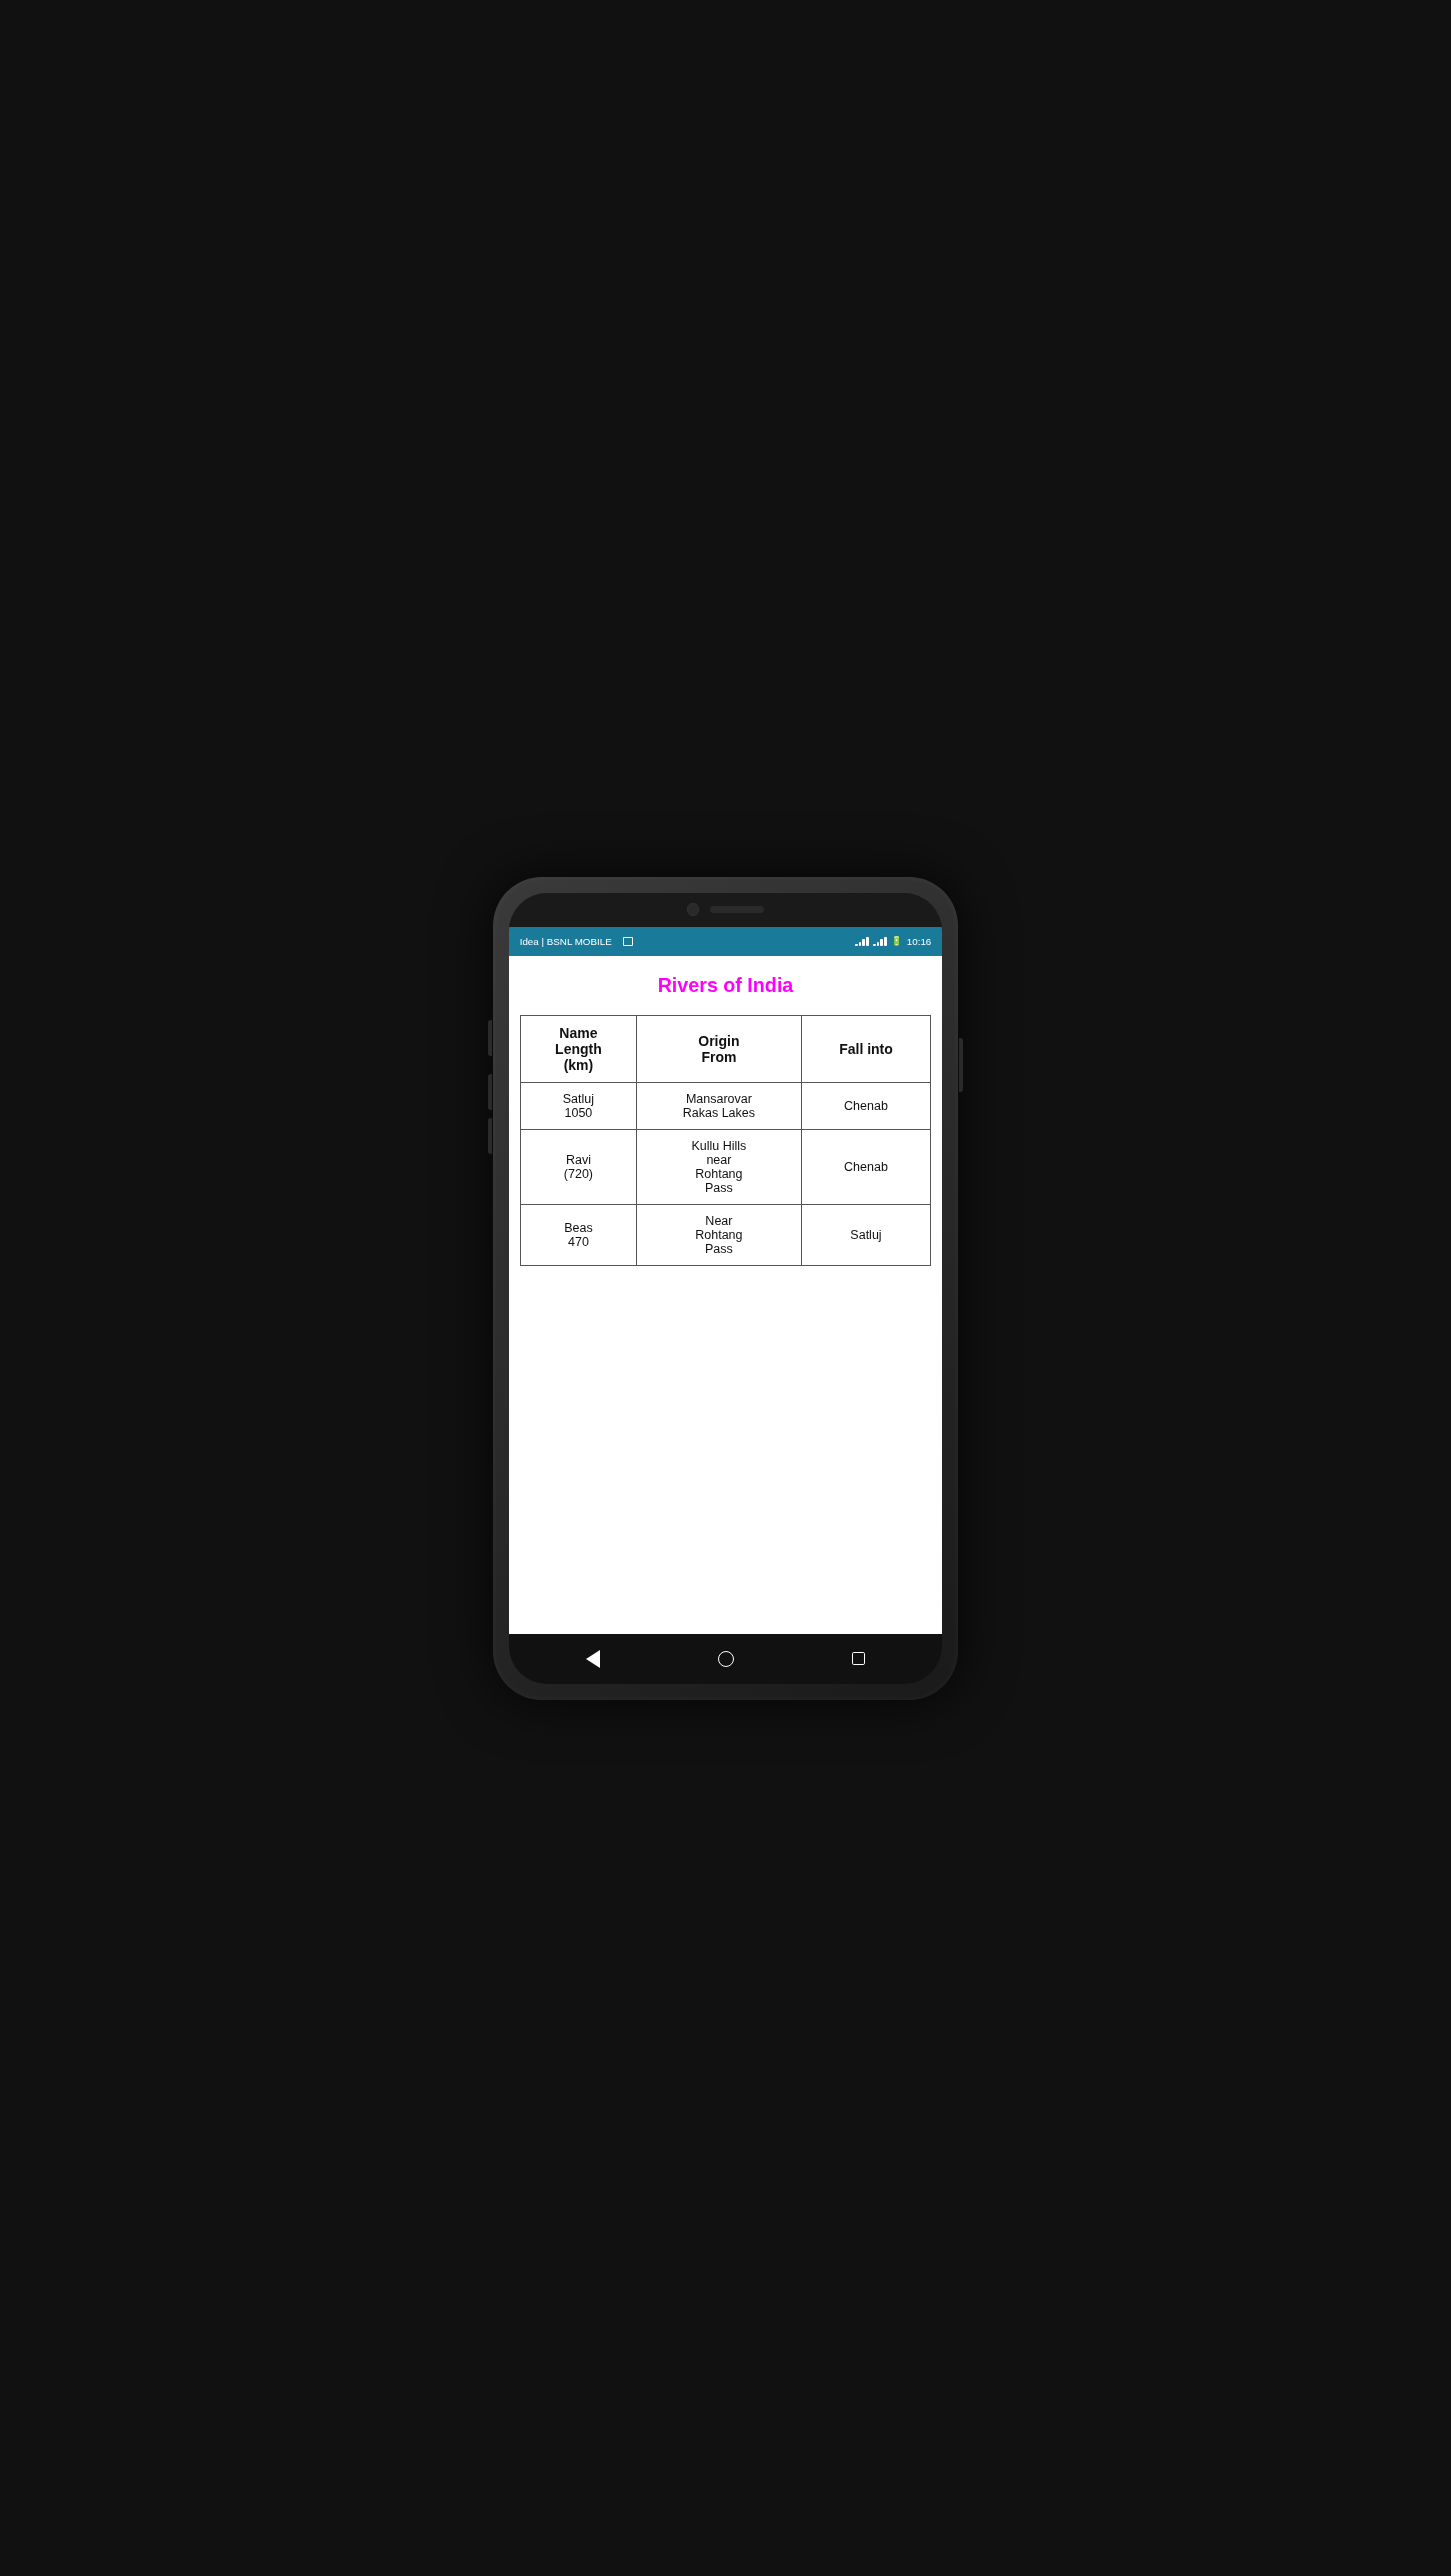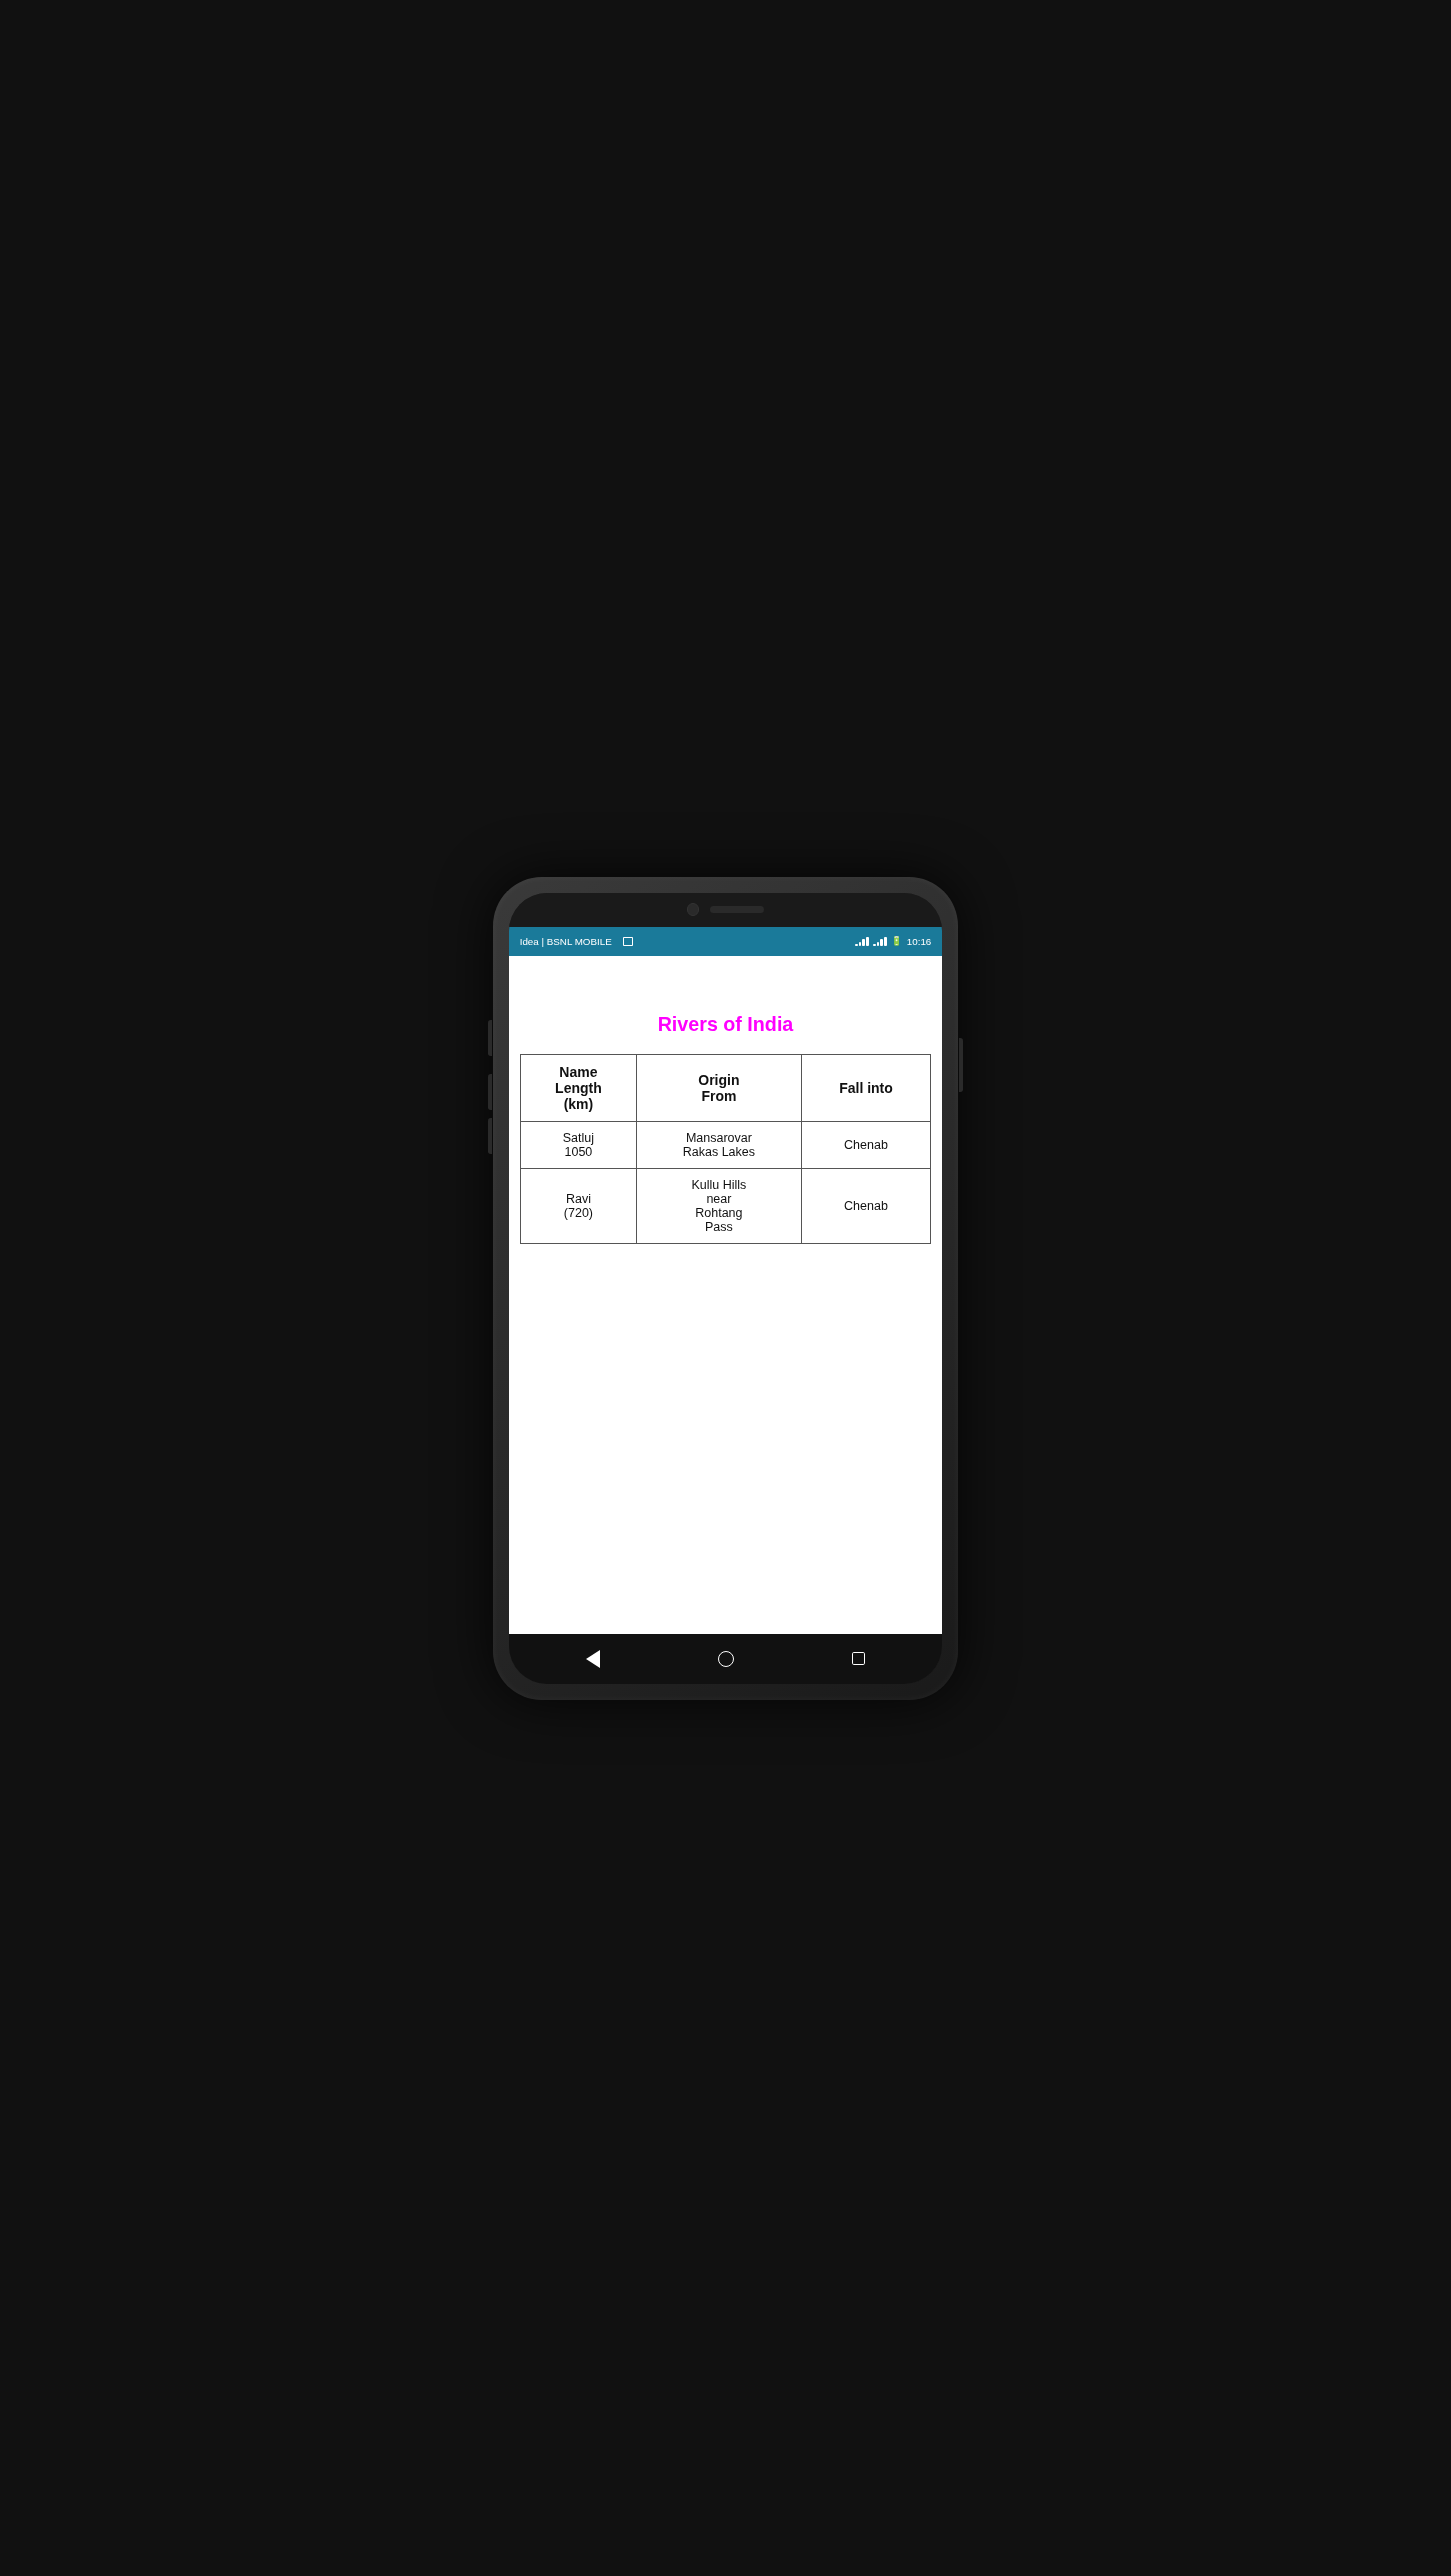--- a/index.html
+++ b/index.html
@@ -135,21 +135,20 @@
       flex: 1;
       background: white;
       overflow-y: auto;
       display: flex;
       flex-direction: column;
     }
 
     .app-content {
       flex: 1;
       padding: 18px 10.7px;
-      margin-top: 39px;
     }
 
     .page-title {
       text-align: center;
       color: #ff00ff;
       font-size: 19.7px;
       font-weight: bold;
       margin-bottom: 18px;
     }
 
@@ -280,20 +279,25 @@
               <tr>
                 <td>Satluj<br>1050</td>
                 <td>Mansarovar<br>Rakas Lakes</td>
                 <td>Chenab</td>
               </tr>
               <tr>
                 <td>Ravi<br>(720)</td>
                 <td>Kullu Hills<br>near<br>Rohtang<br>Pass</td>
                 <td>Chenab</td>
               </tr>
+              <tr>
+                <td>Beas<br>470</td>
+                <td>Near<br>Rohtang<br>Pass</td>
+                <td>Satluj</td>
+              </tr>
             </tbody>
         </table>
 
       </div>
     </div>
 
     <div class="nav-bar">
       <div class="nav-btn">
         <div class="nav-back"></div>
       </div>

